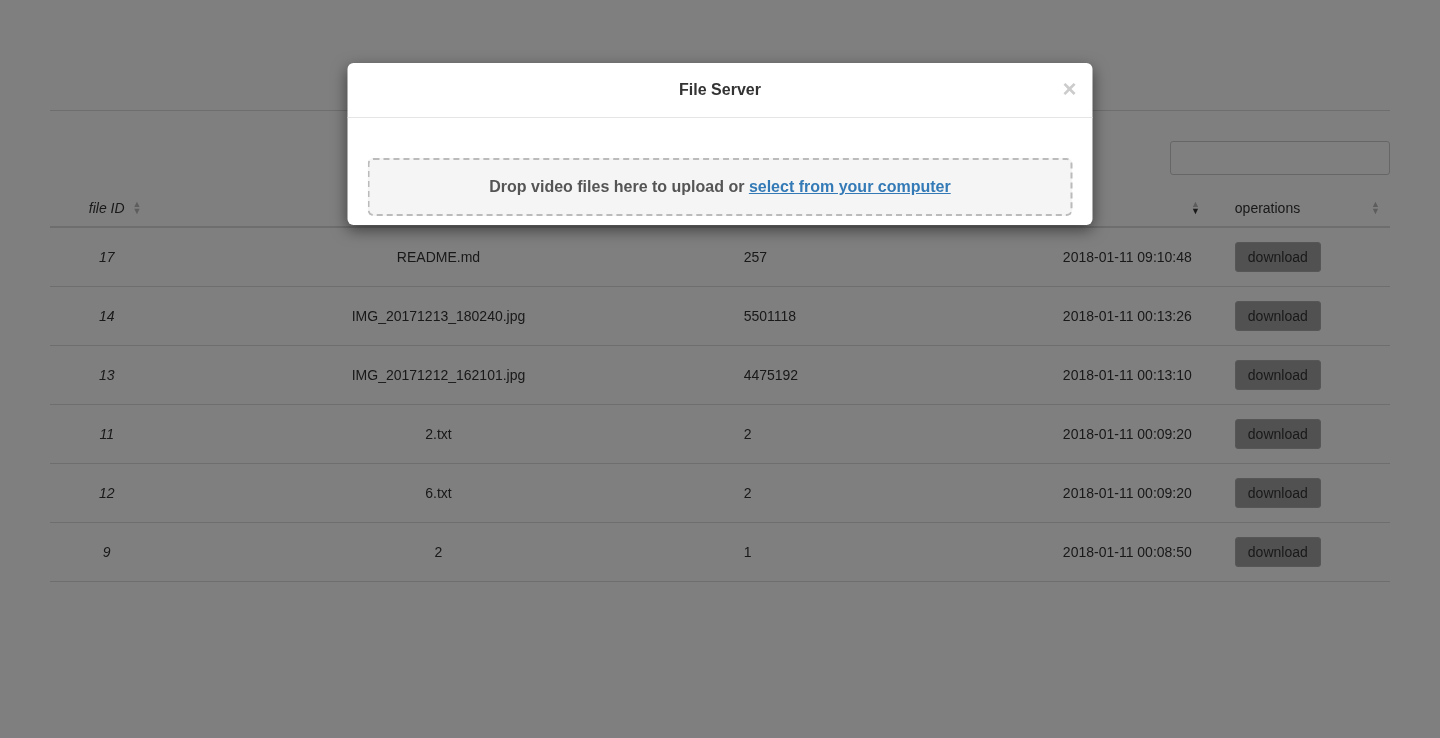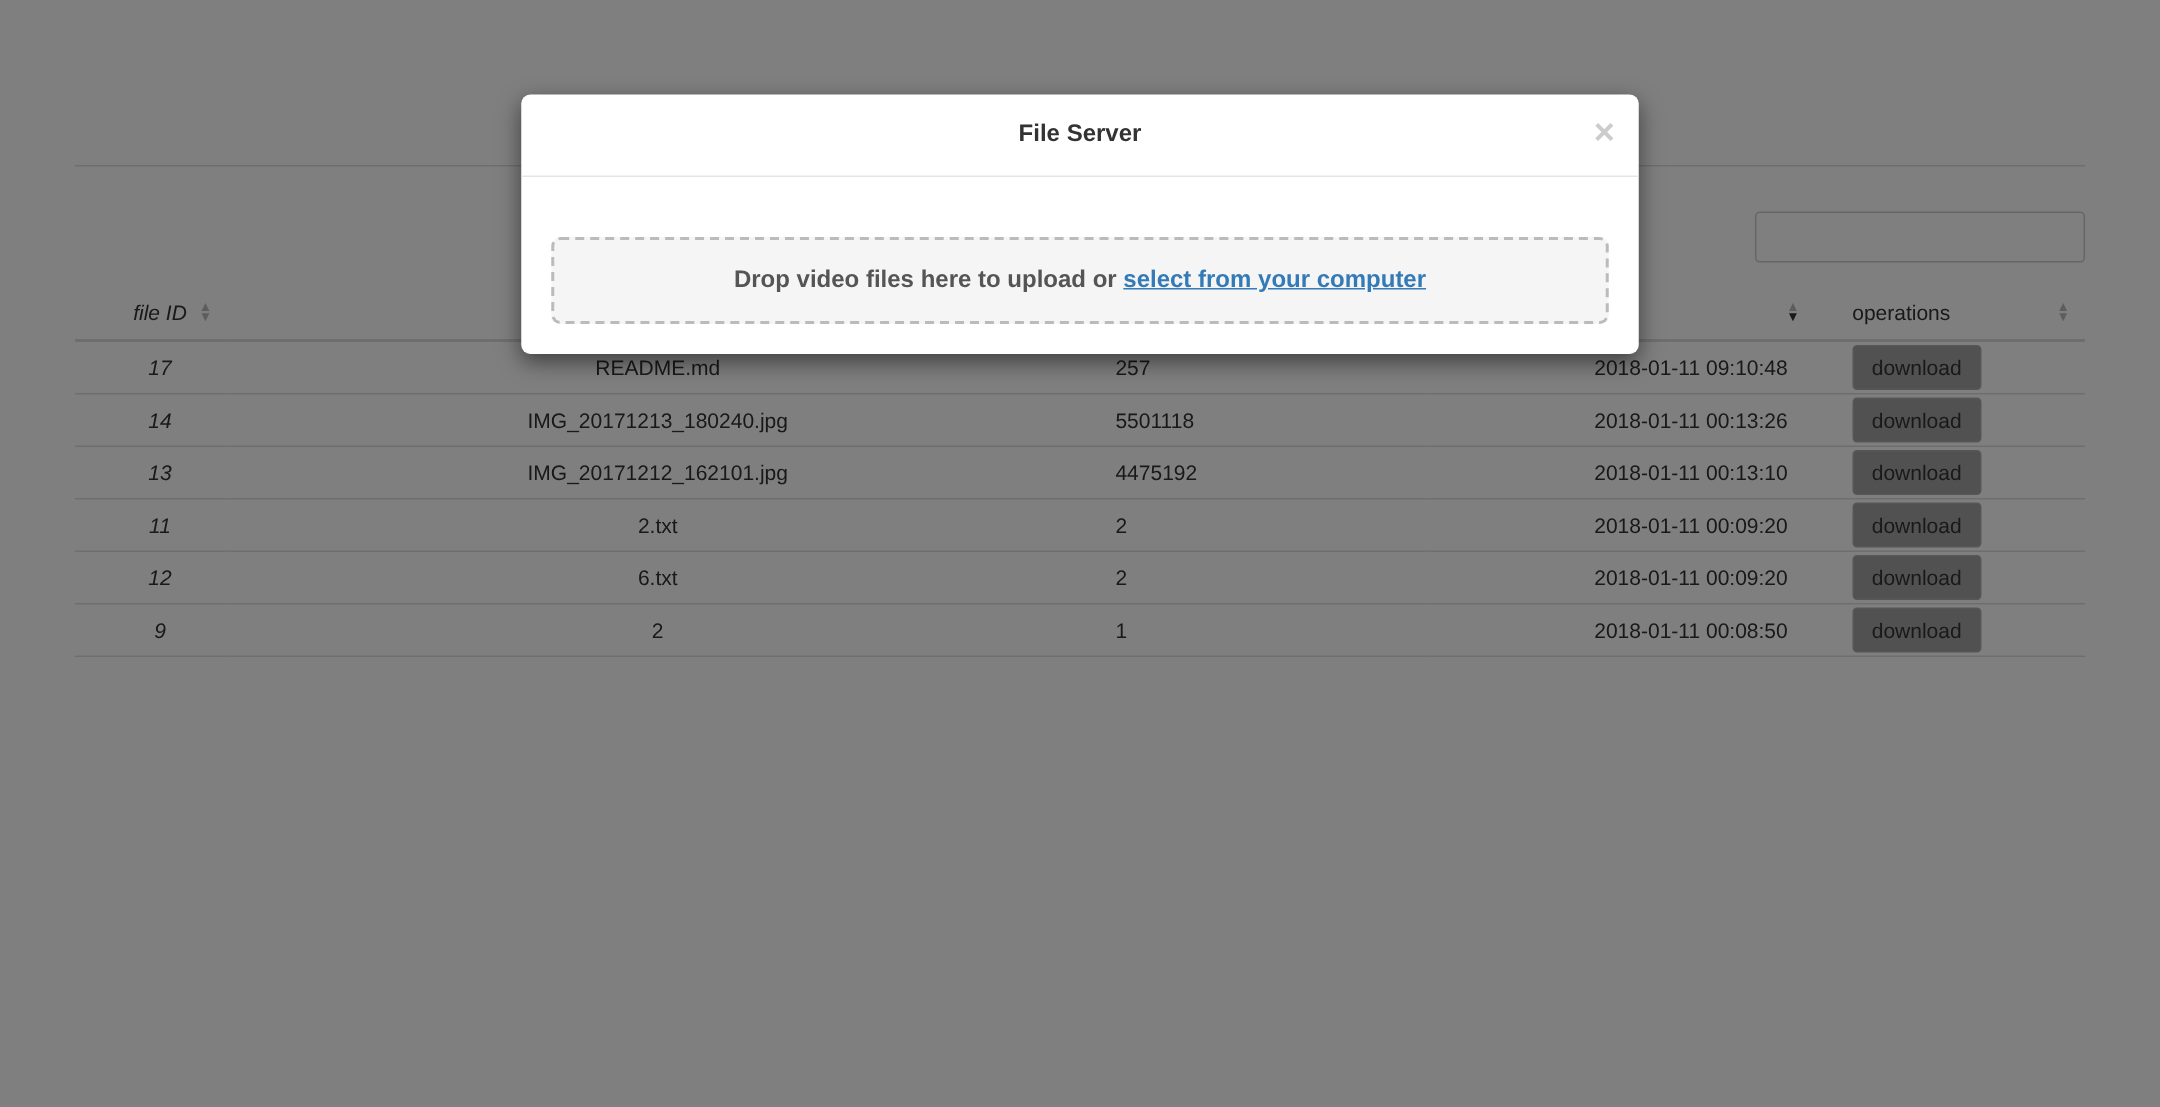--- a/index.html
+++ b/index.html
@@ -65,21 +65,21 @@
       line-height: 7px;
       color: #bbb;
     }
     .sort-icon.active-desc .down {
       color: #333;
     }
     tbody tr {
       border-bottom: 1px solid #ddd;
     }
     tbody td {
-      padding: 2px 18px;
+      padding: 14px 18px;
       color: #333;
       font-size: 14px;
       vertical-align: middle;
     }
     .col-id { width: 90px; text-align: center; padding-left: 30px; font-style: italic;}
     .col-name { width: 510px; text-align: center;}
     .col-size { width: 200px; }
     .col-uptime { width: 230px; text-align: right;}
     .col-ops { width: 160px; text-align: left; padding-left: 25px;}
     .btn-download {
@@ -125,21 +125,21 @@
       top: 14px;
       background: none;
       border: none;
       font-size: 24px;
       color: #ccc;
       cursor: pointer;
       line-height: 1;
       font-weight: bold;
     }
     .modal-body {
-      padding: 40px 20px 20px 20px;
+      padding: 40px 20px 9px 20px;
     }
     .dropzone {
       border: 2px dashed #bbb;
       border-radius: 6px;
       background: #f5f5f5;
       padding: 18px 10px;
       text-align: center;
       font-size: 16px;
       font-weight: bold;
       color: #555;

